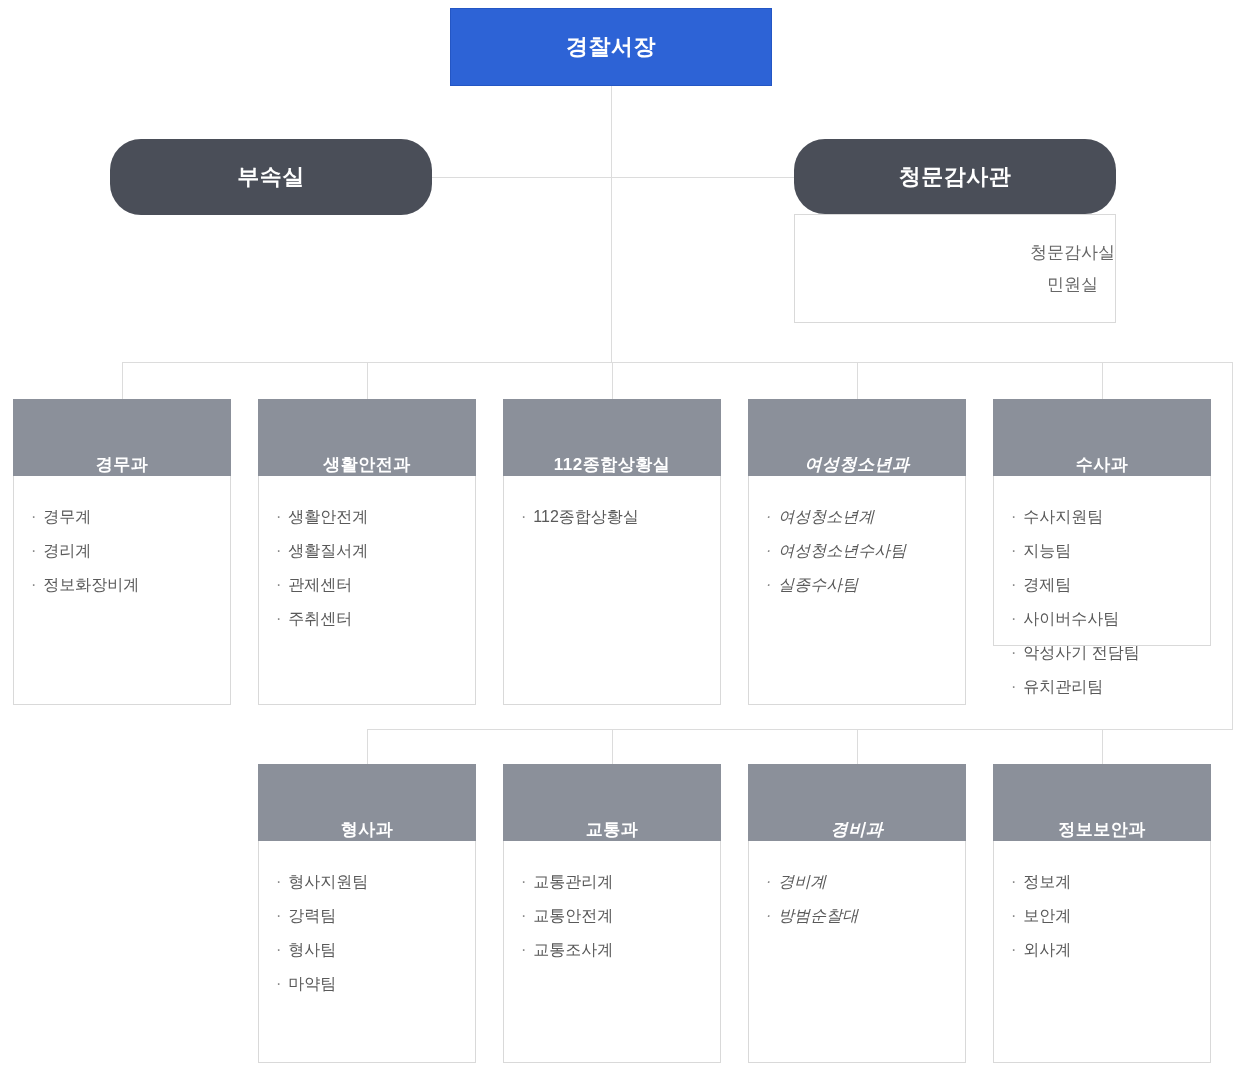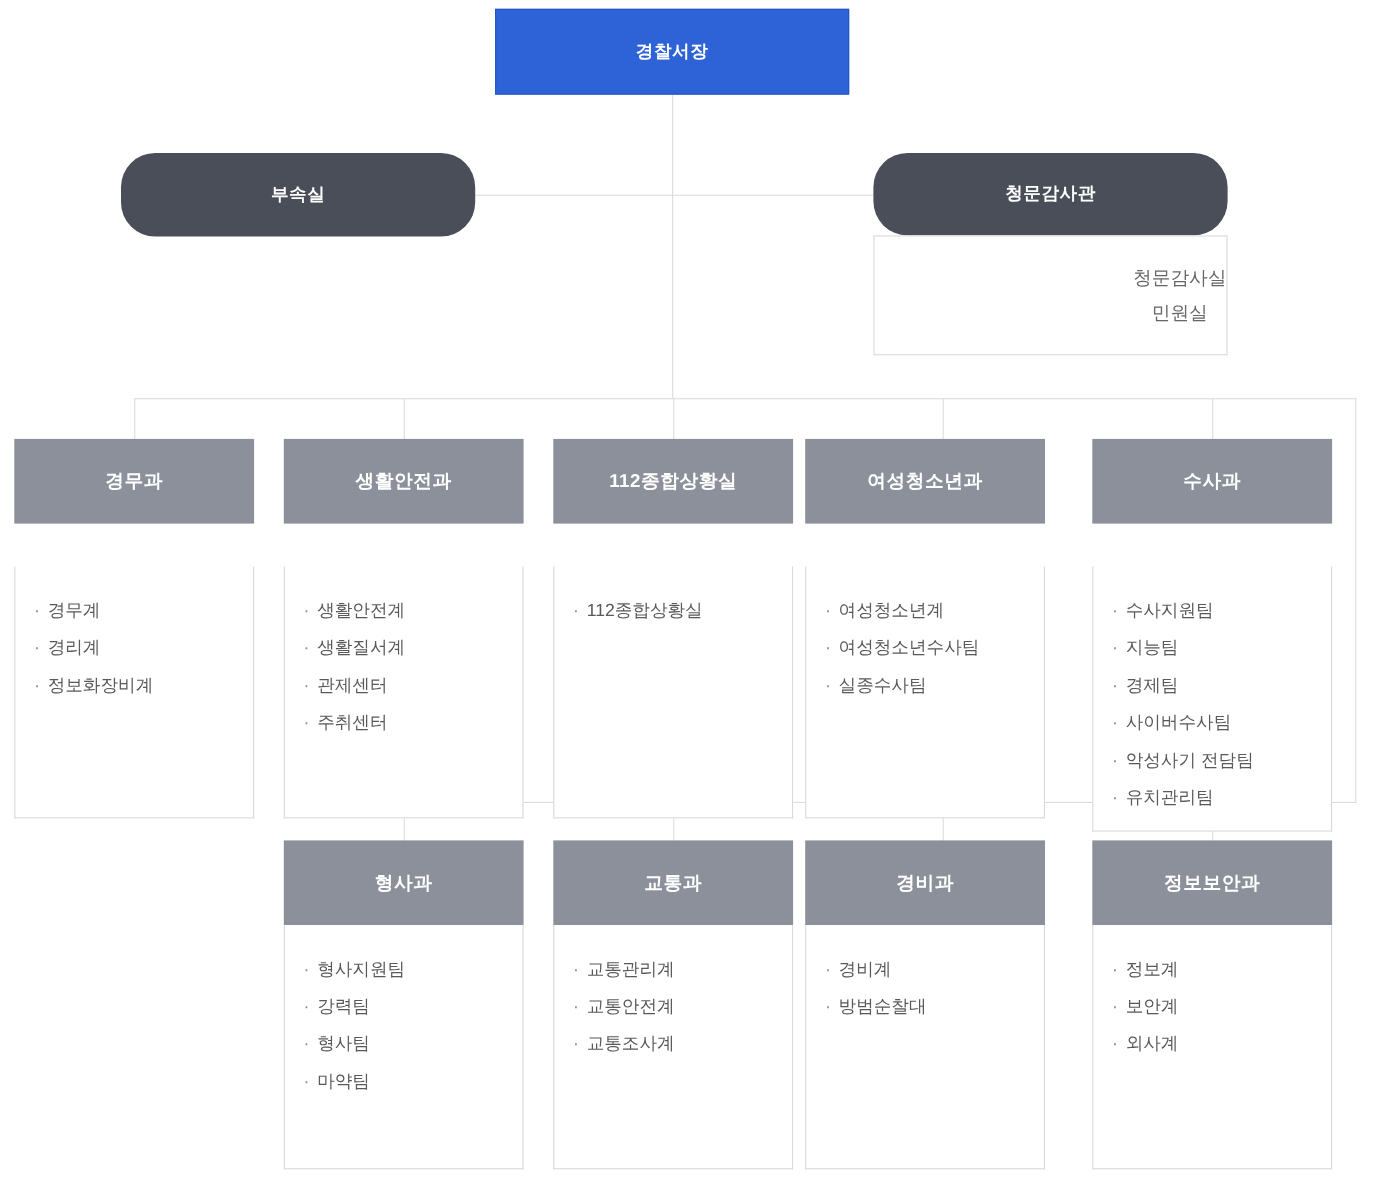--- a/index.html
+++ b/index.html
@@ -18,21 +18,21 @@
   .line.v { width: 1px; }
 
   
   .box {
     position: absolute;
     display: flex;
     align-items: center;
     justify-content: center;
     color: #ffffff;
     font-weight: bold;
-    font-size: 16px;
+    font-size: 22px;
     letter-spacing: 0.5px;
   }
   .chief  { left: 450px; top: 8px;   width: 322px; height: 78px; background: var(--chief-bg, #2d63d6); border: 1px solid #2456c4; }
   .dark   { background: var(--secondary-bg, #4a4e58); border-radius: 31px; }
   .annex  { left: 110px; top: 139px; width: 322px; height: 76px; }
   .audit-h{ left: 794px; top: 139px; width: 322px; height: 75px; }
 
   .panel {
     position: absolute;
     background: #ffffff;
@@ -43,39 +43,39 @@
     display: flex; align-items: center; justify-content: flex-end;
   }
 
   
   .dept { position: absolute; width: 218px; }
   .r1 { top: 399px; }
   .r2 { top: 764px; }
   .c1 { left: 13px; }
   .c2 { left: 258px; }
   .c3 { left: 503px; }
-  .c4 { left: 732px; }
+  .c4 { left: 748px; font-style: italic; }
   .c5 { left: 993px; }
   .dept-header {
     height: 77px;
     background: var(--dept-header-bg, #8b909a);
     color: #ffffff;
     font-weight: bold;
     font-size: 17px;
     letter-spacing: 0.5px;
-    display: flex; align-items: center; justify-content: center;
+    display: flex; align-items: flex-end; justify-content: center;
   }
   .dept-body {
     background: #ffffff;
     border: 1px solid var(--border, #d9d9d9);
     border-top: none;
     padding: 24px 6px 0 17px;
   }
-  .r1 .dept-body { height: 229px; margin-top: 39px; }
-  .r1.c5 .dept-body { height: 241px; }
+  .r1 .dept-body { height: 229px; }
+  .r1.c5 .dept-body { height: 170px; }
   .r2 .dept-body { height: 222px; }
 
   .list { list-style: none; font-size: 16px; font-weight: 500; color: var(--list-text, #595959); line-height: 34px; }
   .list .bullet { margin-right: 7px; color: #8a8a8a; }
   .list.centered { text-align: center; font-size: 17px; line-height: 32px; color: #666666; font-weight: 500; }
 </style>
 </head>
 <body>
 
 <div class="canvas">

